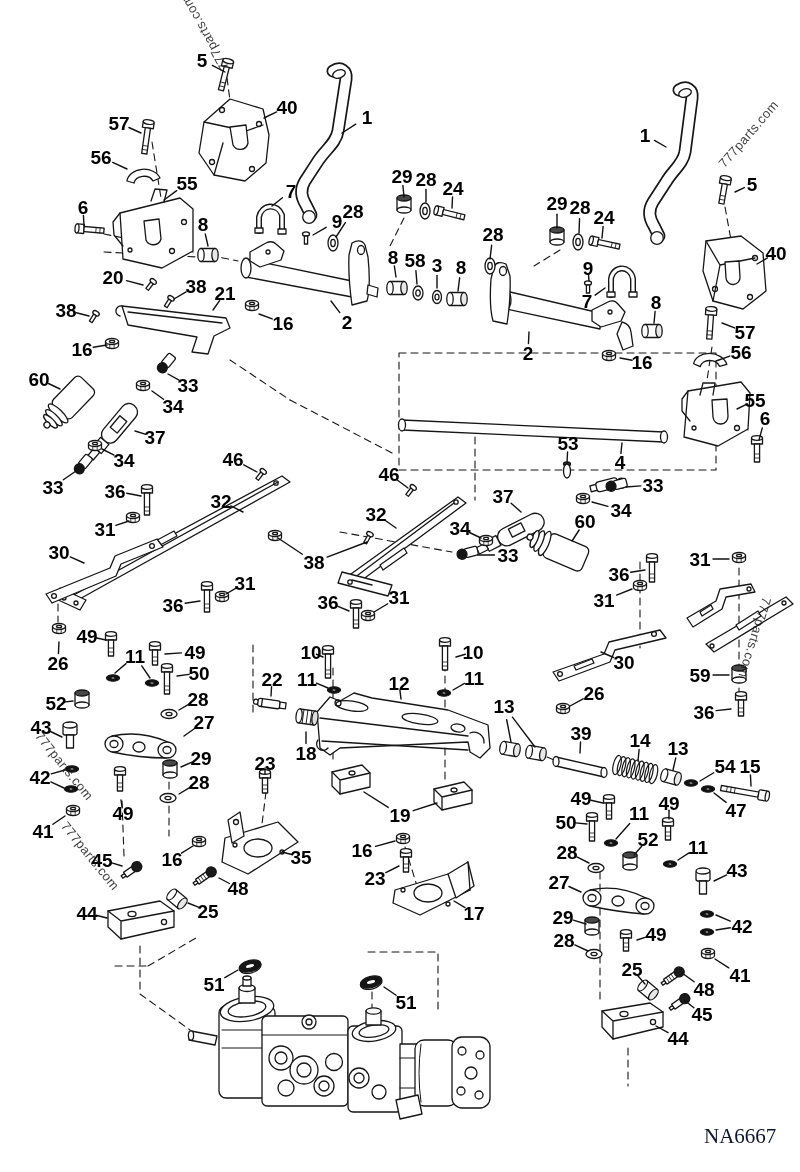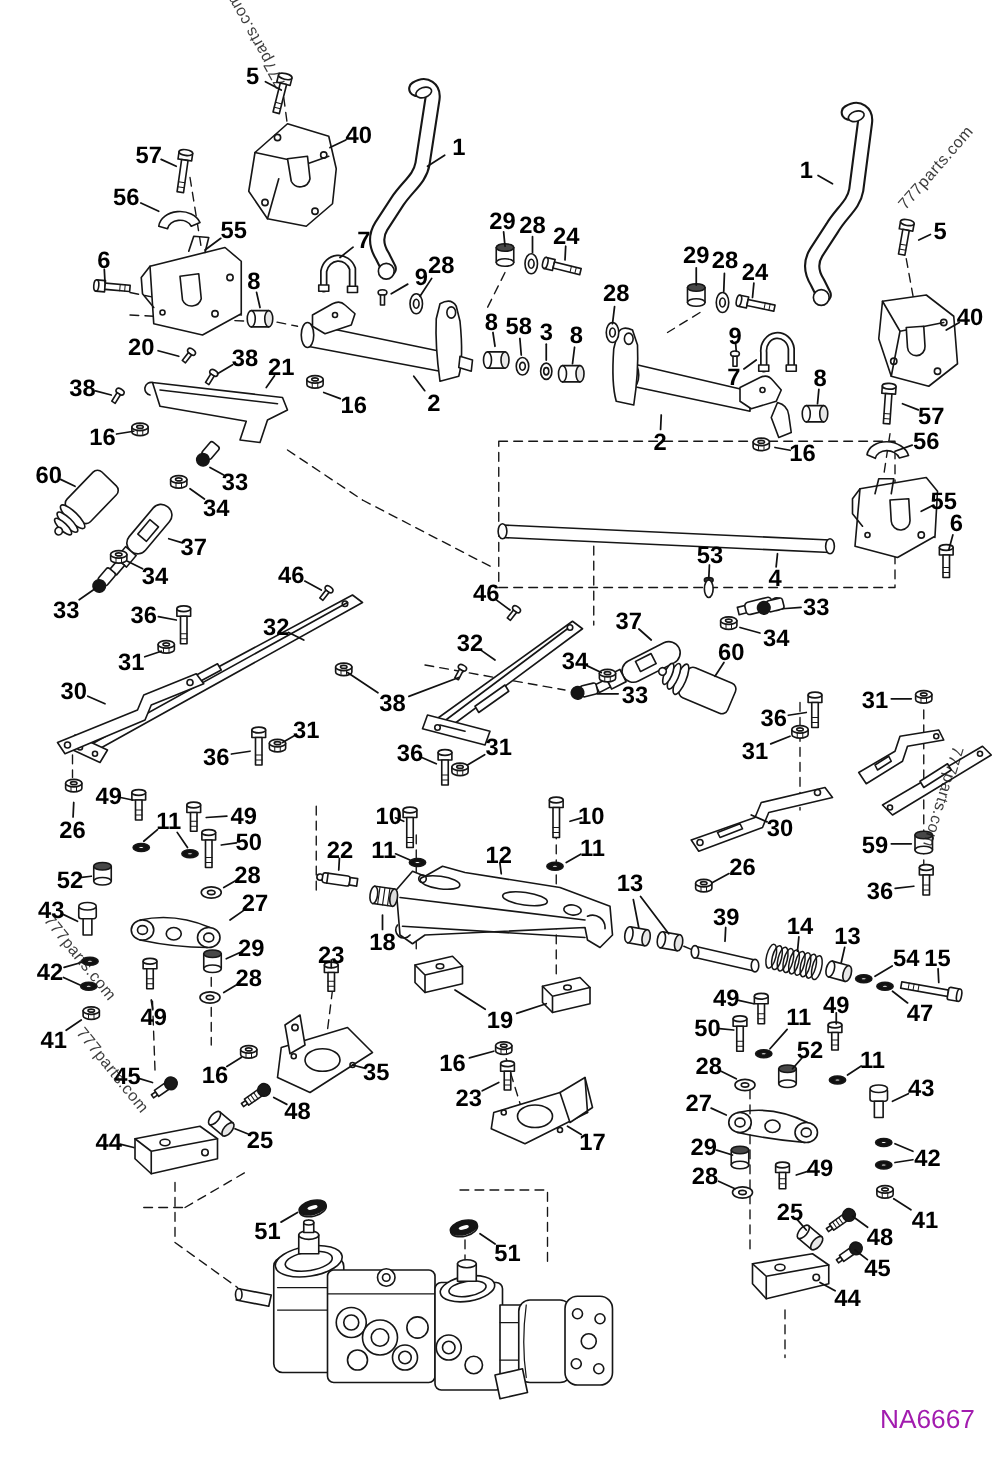--- a/index.html
+++ b/index.html
@@ -2,22 +2,22 @@
 <html><head>
 <meta charset="utf-8">
 <style>
   html,body{margin:0;padding:0;background:#fff}
   .stage{position:relative;width:800px;height:1172px;background:#fff;overflow:hidden;
          font-family:"Liberation Sans",sans-serif}
   svg{position:absolute;left:0;top:0}
   .plbl{font-family:"Liberation Sans",sans-serif;font-weight:bold;font-size:19px;fill:#000}
   .wm{position:absolute;font-family:"Liberation Sans",sans-serif;font-size:13px;
       color:rgba(25,25,25,.85);transform-origin:0 50%;white-space:nowrap;letter-spacing:.4px}
-  .code{position:absolute;left:704px;top:1124px;font-size:21px;color:#a21caf;
-        font-family:Liberation Sans, sans-serif}
+  .code{position:absolute;left:704px;top:1124px;font-size:21px;color:#0f172a;
+        font-family:Liberation Serif, serif}
 </style>
 </head>
 <body>
 
 <div class="stage">
 
 <svg id="art" width="800" height="1172" viewBox="0 0 800 1172" stroke="#161616" stroke-width="1.3" fill="none" stroke-linejoin="round" stroke-linecap="round">
 
   <g stroke-dasharray="7 5" stroke-width="1.1">
     <path d="M227,78 L239,168"></path>

